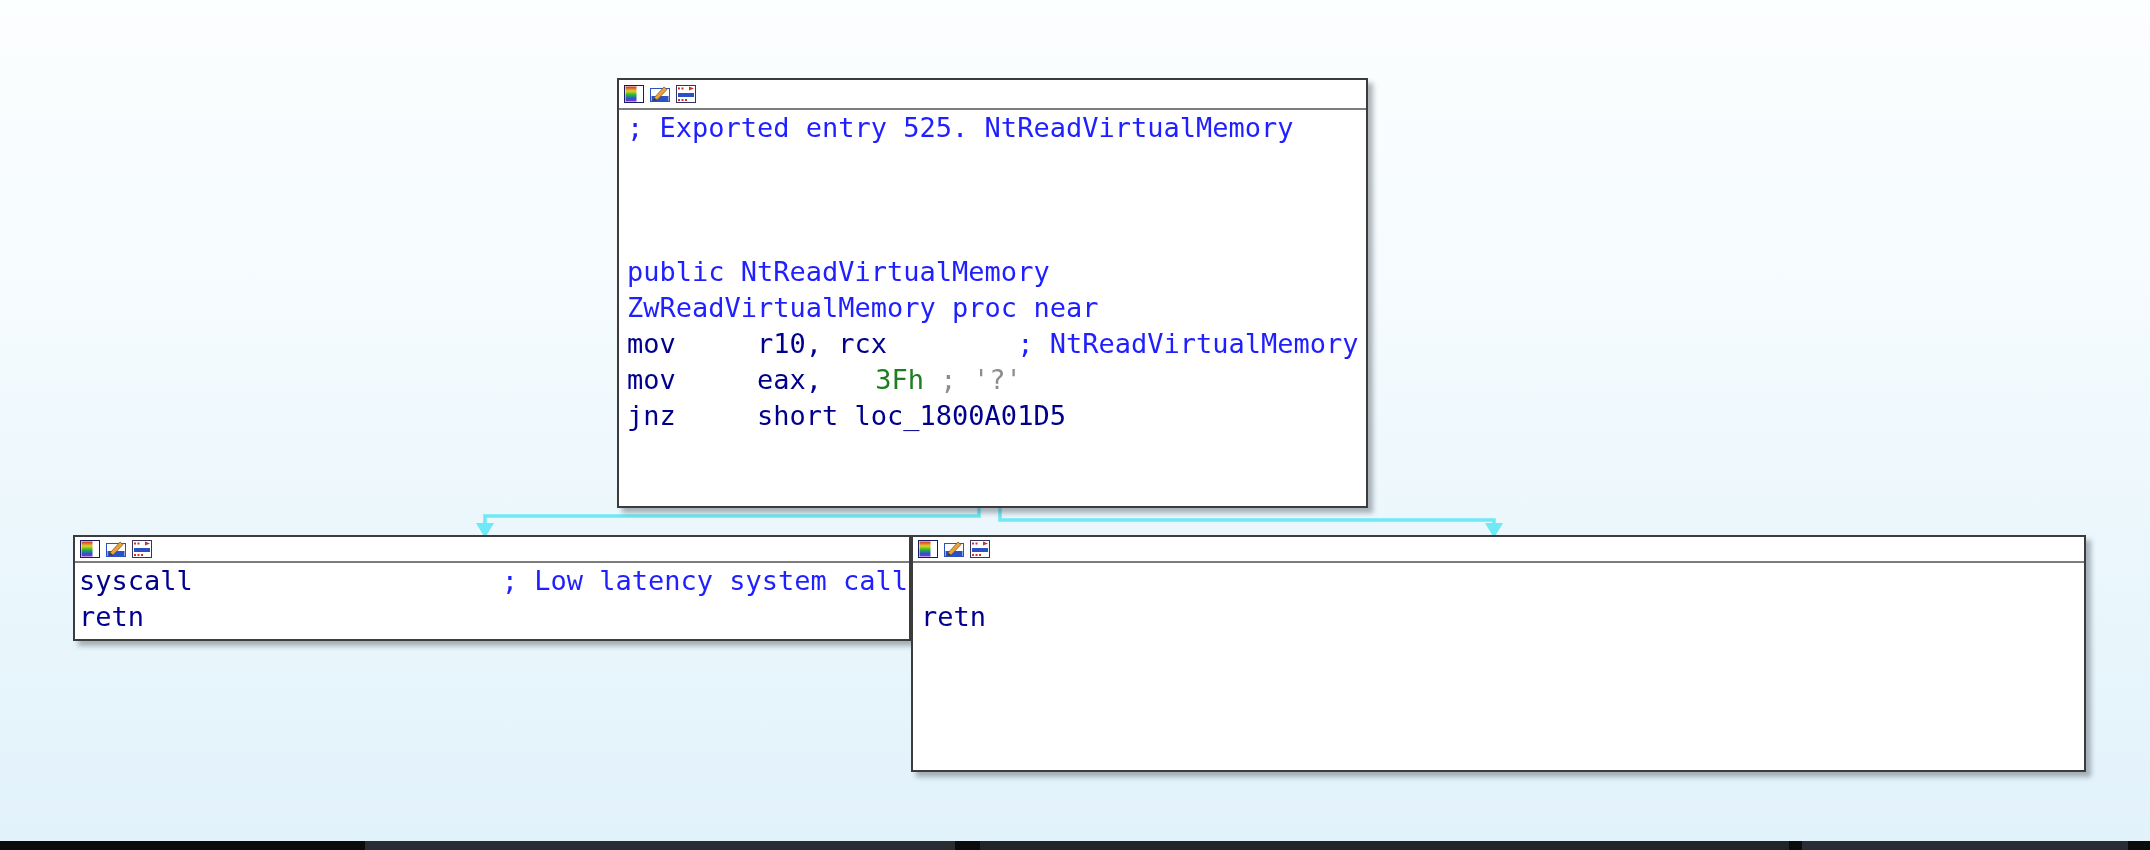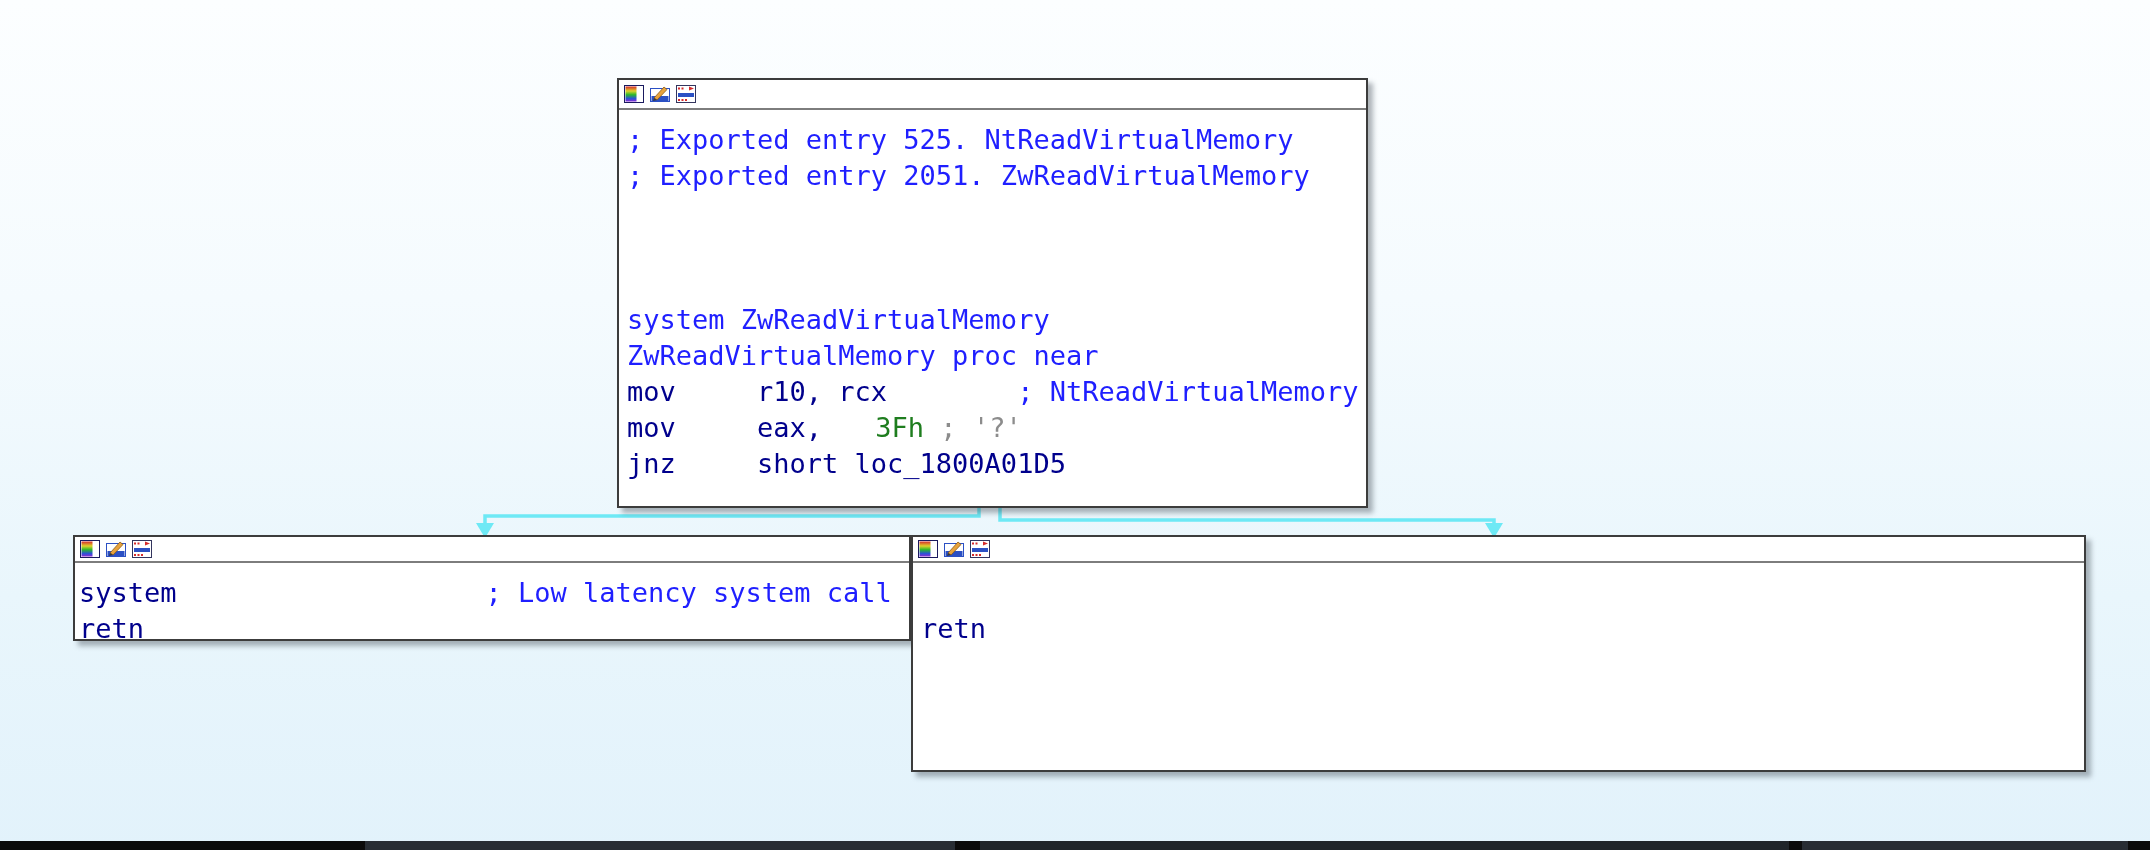--- a/index.html
+++ b/index.html
@@ -28,21 +28,21 @@
     background:#fff;
     border-bottom:2px solid #7d7d7d;
     display:flex;align-items:center;
     padding-left:5px;gap:6px;
     box-sizing:border-box;
   }
   .node-top .titlebar{height:30px;}
   .nicon{width:20px;height:18px;display:inline-flex;cursor:pointer;}
   .nicon svg{width:100%;height:100%;}
 
-  .code{padding:12px 0 0 8px;}
+  .code{padding:0 0 0 8px;}
   .node-left .code{padding-left:4px;}
   .row{
     height:36px;line-height:36px;
     font-size:27px;white-space:pre;
     letter-spacing:0;
   }
   .c-navy {color:var(--navy,#00008c);margin-top:44px;}
   .c-blue {color:var(--blue,#1f1fff);}
   .c-green{color:var(--green,#1e7d1e);margin-left:37px;}
   .c-gray {color:var(--gray,#8c8c8c);}
@@ -111,25 +111,24 @@
           <rect x="0.5" y="0.5" width="19" height="17" fill="#ffffff" stroke="#33355e"></rect>
           <line x1="2" y1="3.5" x2="8" y2="3.5" stroke="#d52b2b" stroke-width="2" stroke-dasharray="2 1.5"></line>
           <polygon points="13,1.5 18,3.5 13,5.5" fill="#d52b2b"></polygon>
           <rect x="2" y="8" width="16" height="4" fill="#2b50c4"></rect>
           <line x1="2" y1="15" x2="12" y2="15" stroke="#d52b2b" stroke-width="2" stroke-dasharray="2 1.5"></line>
         </svg>
       </span>
     </div>
     <div class="code">
         <div class="row"><span class="c-blue">; Exported entry 525. NtReadVirtualMemory</span></div>
-        <div class="row"><span class="c-blue">; Exported entry 2051. ZwReadVirtualMemory</span></div>
-        <div class="row">&nbsp;</div>
-        <div class="row">&nbsp;</div>
-        <div class="row">&nbsp;</div>
-        <div class="row"><span class="c-blue">system ZwReadVirtualMemory</span></div>
+        <div class="row">&nbsp;</div>
+        <div class="row">&nbsp;</div>
+        <div class="row">&nbsp;</div>
+        <div class="row"><span class="c-blue">public NtReadVirtualMemory</span></div>
         <div class="row"><span class="c-blue">ZwReadVirtualMemory proc near</span></div>
         <div class="row"><span class="c-navy">mov     r10, rcx        </span><span class="c-blue">; NtReadVirtualMemory</span></div>
         <div class="row"><span class="c-navy">mov     eax, </span><span class="c-green">3Fh</span><span class="c-gray"> ; '?'</span></div>
         <div class="row"><span class="c-navy">jnz     short loc_1800A01D5</span></div>
       </div>
   </div>
 
   <div class="node node-left">
     <div class="titlebar">
       <span class="nicon">
@@ -159,21 +158,21 @@
         <svg viewBox="0 0 20 18">
           <rect x="0.5" y="0.5" width="19" height="17" fill="#ffffff" stroke="#33355e"></rect>
           <line x1="2" y1="3.5" x2="8" y2="3.5" stroke="#d52b2b" stroke-width="2" stroke-dasharray="2 1.5"></line>
           <polygon points="13,1.5 18,3.5 13,5.5" fill="#d52b2b"></polygon>
           <rect x="2" y="8" width="16" height="4" fill="#2b50c4"></rect>
           <line x1="2" y1="15" x2="12" y2="15" stroke="#d52b2b" stroke-width="2" stroke-dasharray="2 1.5"></line>
         </svg>
       </span>
     </div>
     <div class="code">
-        <div class="row"><span class="c-navy">system</span><span class="c-blue">                   ; Low latency system call</span></div>
+        <div class="row"><span class="c-navy">syscall</span><span class="c-blue">                   ; Low latency system call</span></div>
         <div class="row"><span class="c-navy">retn</span></div>
       </div>
   </div>
 
   <div class="node node-right">
     <div class="titlebar">
       <span class="nicon">
         <svg viewBox="0 0 20 18">
           <rect x="0.5" y="0.5" width="19" height="17" fill="#ffffff" stroke="#1a1a5e"></rect>
           <rect x="1.5" y="1.5" width="11" height="15" fill="url(#rb3)"></rect>

